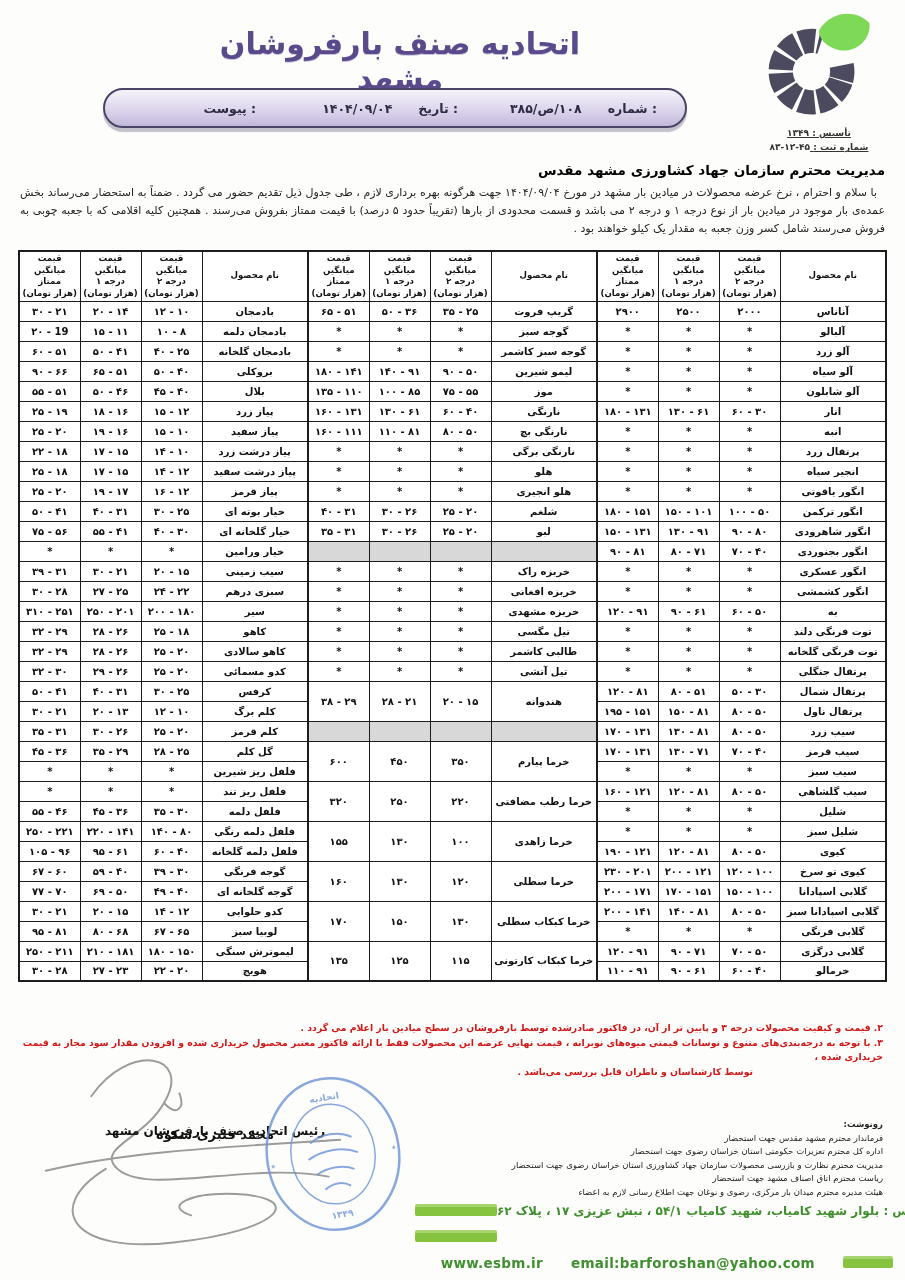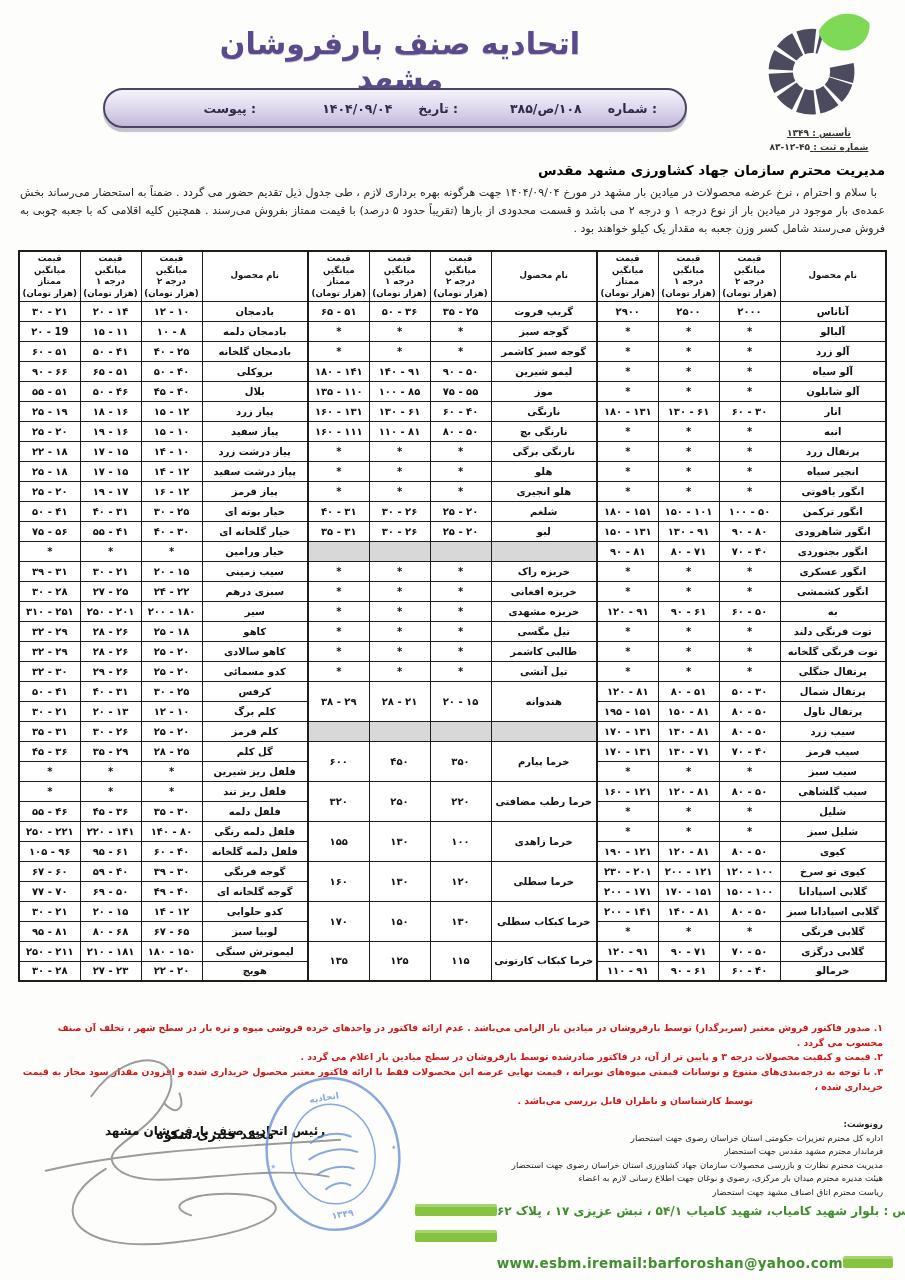--- a/index.html
+++ b/index.html
@@ -75,21 +75,21 @@
   }
   .copy-list .copy-head { font-weight:bold; }
 
   
   .contact { position:absolute; top:1198px; right:12px; width:478px; }
   .c-row { display:flex; align-items:center; height:26px; direction:ltr; }
   .g-bar { height:9px; background:#86c440; border-radius:2px;
            box-shadow:0 -3px 0 #a6d46e; flex:0 0 auto; }
   .c-text { flex:1 1 auto; direction:rtl; text-align:right; padding-right:8px;
             font-size:12px; font-weight:bold; color:#3f8f2f; white-space:nowrap; }
-  .c-web { display:flex; align-items:center; justify-content:flex-end; 
+  .c-web { display:flex; align-items:center; justify-content:flex-end; gap:28px;
            font-size:13.5px; font-weight:bold; color:#3f8f2f; letter-spacing:.3px; }
 </style>
 </head>
 <body>
 
 <div class="doc-title">اتحادیه صنف بارفروشان مشهد</div>
 
 <div class="ref-strip">
   <span>شماره :</span>
   <span class="ltr-num">۳۸۵/ص/۱۰۸</span>
@@ -577,21 +577,20 @@
         <td class="val-cell">۱۱۰ - ۹۱</td>
         <td class="name-cell">هویج</td>
         <td class="val-cell">۲۲ - ۲۰</td>
         <td class="val-cell">۲۷ - ۲۳</td>
         <td class="val-cell">۳۰ - ۲۸</td>
       </tr>
     </tbody>
 </table>
 
 <div class="notes" id="notes">
-    <div class="note-line">۱. صدور فاکتور فروش معتبر (سربرگدار) توسط بارفروشان در میادین بار الزامی می‌باشد . عدم ارائه فاکتور در واحدهای خرده فروشی میوه و تره بار در سطح شهر ، تخلف آن صنف محسوب می گردد .</div>
     <div class="note-line">۲. قیمت و کیفیت محصولات درجه ۳ و پایین تر از آن، در فاکتور صادرشده توسط بارفروشان در سطح میادین بار اعلام می گردد .</div>
     <div class="note-line">۳. با توجه به درجه‌بندی‌های متنوع و نوسانات قیمتی میوه‌های نوبرانه ، قیمت نهایی عرضه این محصولات فقط با ارائه فاکتور معتبر محصول خریداری شده و افزودن مقدار سود مجاز به قیمت خریداری شده ،</div>
     <div class="note-line">توسط کارشناسان و ناظران قابل بررسی می‌باشد .</div>
   </div>
 
 <svg class="sig-svg" width="310" height="195" viewBox="0 0 320 200">
   <g fill="none" stroke="#8a8a8a" stroke-width="2" opacity="0.85" stroke-linecap="round">
     <path d="M 55 45 C 95 -12 160 2 130 52 C 110 88 62 98 80 118"></path>
     <path d="M 80 118 C 108 150 215 112 300 128"></path>
     <path d="M 8 122 C 100 100 225 96 312 90"></path>
@@ -615,25 +614,25 @@
   <g transform="rotate(-9 81 86)" fill="#6d93d6" font-size="10" font-weight="bold" text-anchor="middle">
     <text x="20" y="92">٭</text>
     <text x="142" y="92">٭</text>
     <text x="81" y="150" font-size="9">۱۳۴۹</text>
     <text x="81" y="32" font-size="9">اتحادیه</text>
   </g>
 </svg>
 
 <div class="copy-list" id="copy-list">
     <div class="copy-head">رونوشت:</div>
+    <div>فرماندار محترم مشهد مقدس جهت استحضار</div>
     <div>اداره کل محترم تعزیرات حکومتی استان خراسان رضوی جهت استحضار</div>
-    <div>فرماندار محترم مشهد مقدس جهت استحضار</div>
     <div>مدیریت محترم نظارت و بازرسی محصولات سازمان جهاد کشاورزی استان خراسان رضوی جهت استحضار</div>
+    <div>ریاست محترم اتاق اصناف مشهد جهت استحضار</div>
     <div>هیئت مدیره محترم میدان بار مرکزی، رضوی و نوغان جهت اطلاع رسانی لازم به اعضاء</div>
-    <div>ریاست محترم اتاق اصناف مشهد جهت استحضار</div>
   </div>
 
 <div class="contact">
   <div class="c-row">
     <div class="g-bar" style="width:82px"></div>
     <div class="c-text">آدرس : بلوار شهید کامیاب، شهید کامیاب ۵۴/۱ ، نبش عزیزی ۱۷ ، پلاک ۶۲</div>
   </div>
   <div class="c-row">
     <div class="g-bar" style="width:82px"></div>
   </div>

